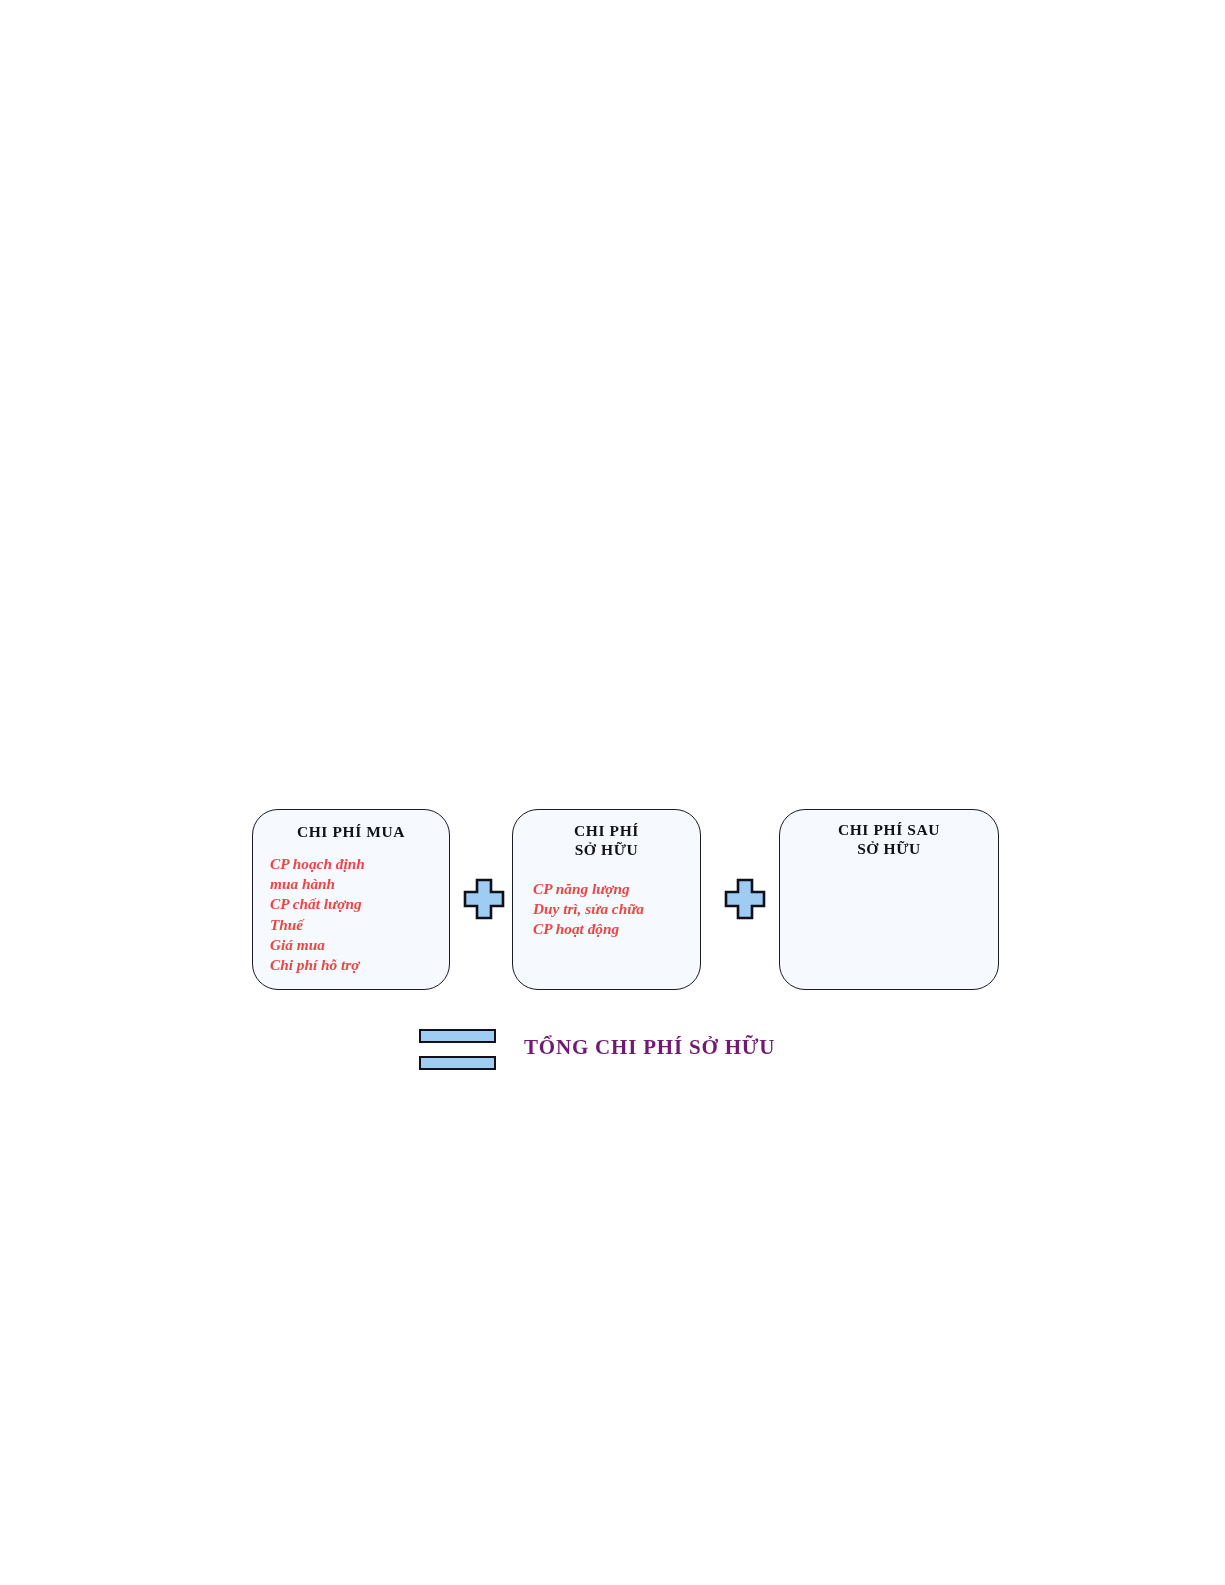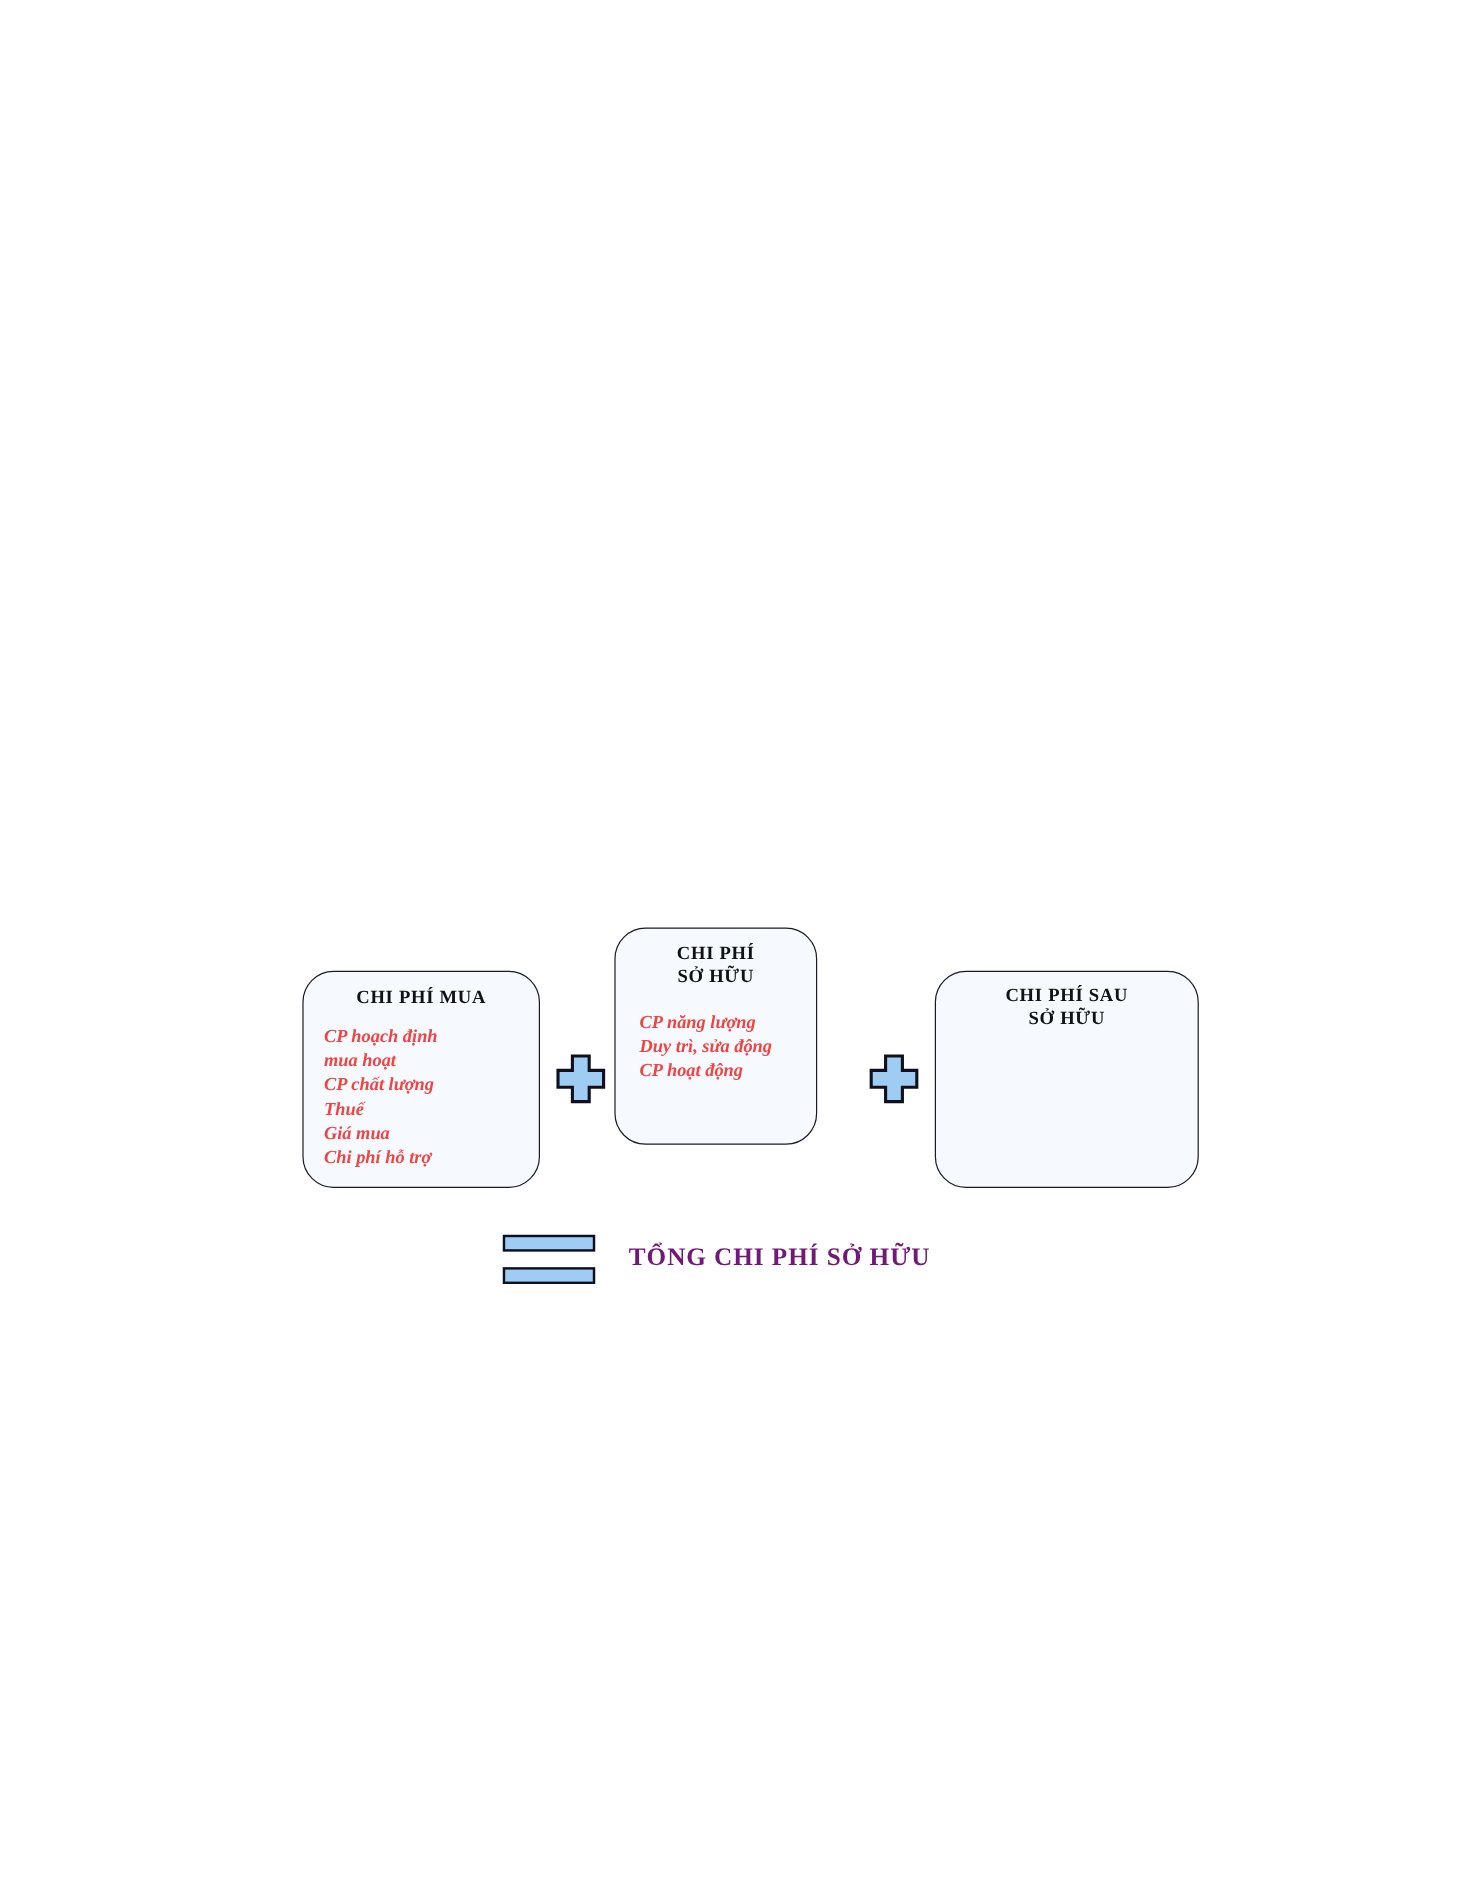--- a/index.html
+++ b/index.html
@@ -25,21 +25,21 @@
 
   
   .cost-box {
     position: absolute;
     box-sizing: border-box;
     background: #f6f9fd;
     border: 1.6px solid #1a1a28;
     border-radius: 26px;
   }
   .box-1 { left: 252px; top: 809px; width: 198px; height: 181px; }
-  .box-2 { left: 512px; top: 773px; width: 169px; height: 181px; }
+  .box-2 { left: 512px; top: 809px; width: 189px; height: 181px; }
   .box-3 { left: 779px; top: 809px; width: 220px; height: 181px; }
 
   .box-title {
     text-align: center;
     font-weight: bold;
     font-size: 15.5px;
     letter-spacing: 0.6px;
     color: #111118;
     line-height: 19px;
     white-space: nowrap;
@@ -105,42 +105,42 @@
 <body>
 
 <div id="canvas">
 
   <div class="cost-box box-1">
     <div class="box-title">
       <div>CHI PHÍ MUA</div>
     </div>
     <div class="box-items">
       <div>CP hoạch định</div>
-      <div>mua hoạt</div>
+      <div>mua hành</div>
       <div>CP chất lượng</div>
       <div>Thuế</div>
       <div>Giá mua</div>
       <div>Chi phí hỗ trợ</div>
     </div>
   </div>
 
   <div class="plus-connector plus-1">
     <svg width="44" height="44" viewBox="0 0 44 44" aria-hidden="true">
       <polygon points="15,3 29,3 29,15 41,15 41,29 29,29 29,41 15,41 15,29 3,29 3,15 15,15" fill="#9fccf2" stroke="#10101c" stroke-width="2.6" stroke-linejoin="miter"></polygon>
     </svg>
   </div>
 
   <div class="cost-box box-2">
     <div class="box-title">
       <div>CHI PHÍ</div>
       <div>SỞ HỮU</div>
     </div>
     <div class="box-items">
       <div>CP  năng lượng</div>
-      <div>Duy trì, sửa động</div>
+      <div>Duy trì, sửa chữa</div>
       <div>CP hoạt động</div>
     </div>
   </div>
 
   <div class="plus-connector plus-2">
     <svg width="44" height="44" viewBox="0 0 44 44" aria-hidden="true">
       <polygon points="15,3 29,3 29,15 41,15 41,29 29,29 29,41 15,41 15,29 3,29 3,15 15,15" fill="#9fccf2" stroke="#10101c" stroke-width="2.6" stroke-linejoin="miter"></polygon>
     </svg>
   </div>
 

